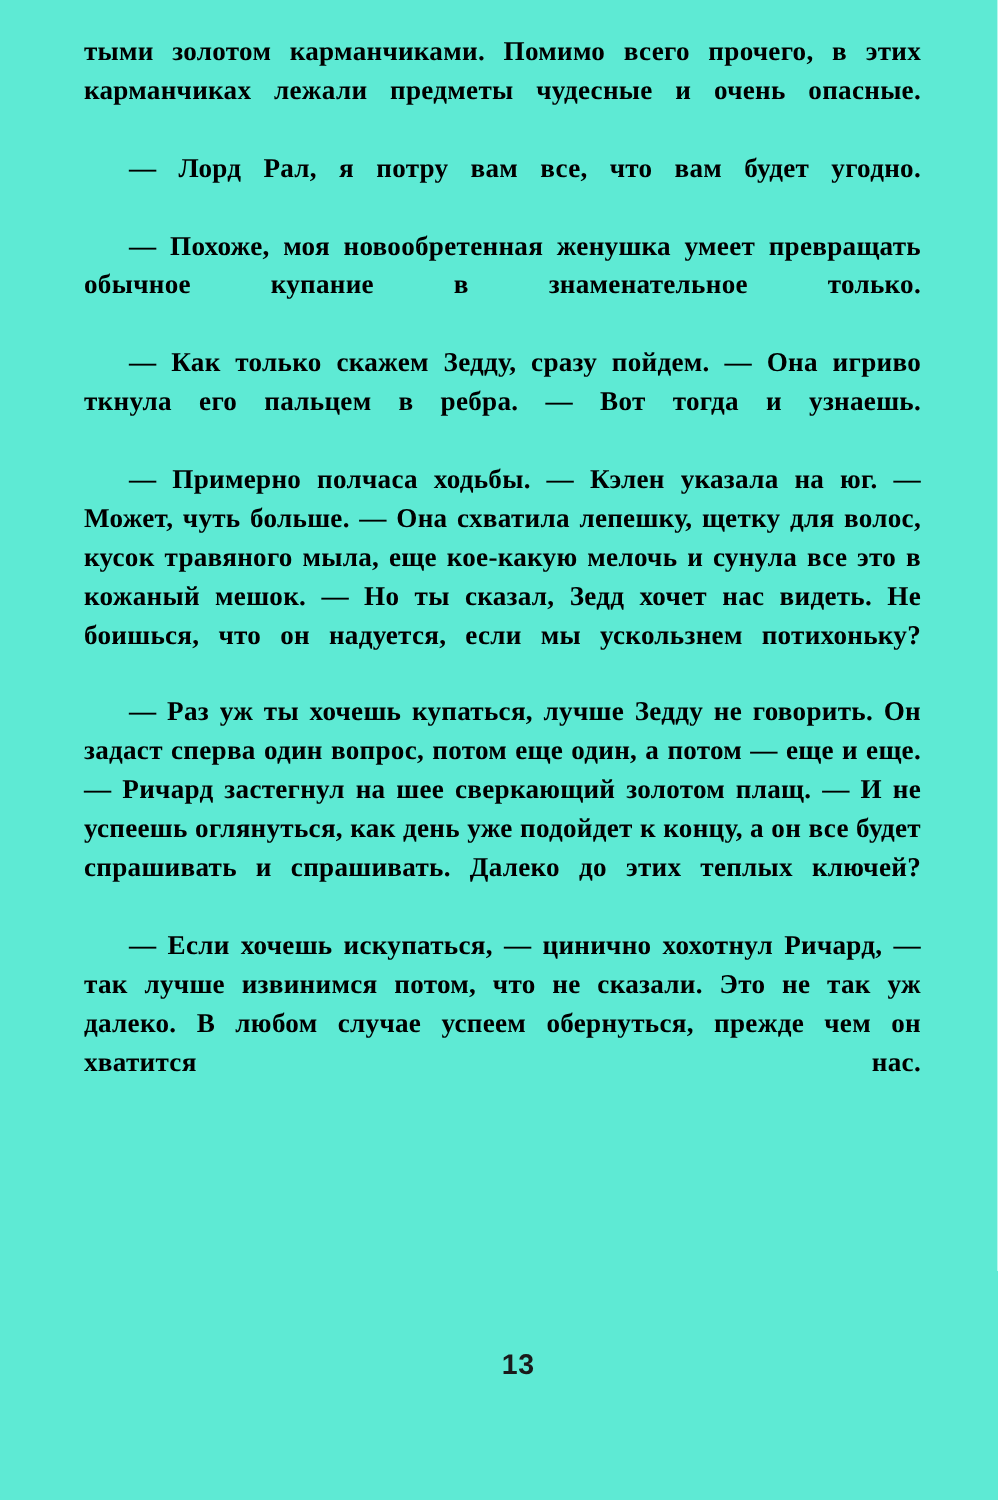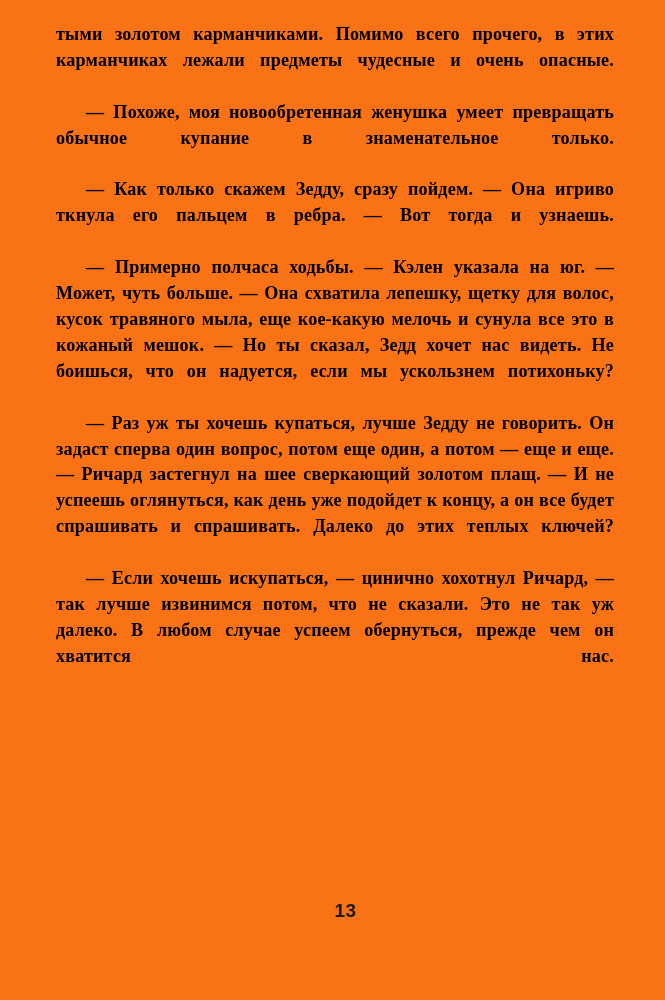--- a/index.html
+++ b/index.html
@@ -16,21 +16,21 @@
     font-family: "Liberation Serif", "DejaVu Serif", serif;
     color: #000000;
   }
 
   #page {
     position: absolute;
     left: 0;
     top: 0;
     width: 665px;
     height: 1000px;
-    background: #f97316;
+    background: #5eead4;
   }
 
   #text-column {
     position: absolute;
     left: 56px;
     top: 22px;
     width: 558px;
   }
 
   .para {
@@ -71,20 +71,21 @@
     padding-left: 13px;
   }
 </style>
 </head>
 <body>
 
 <div id="page">
 
   <div id="text-column">
     <p class="para continuation">тыми золотом карманчиками. Помимо всего прочего, в этих карманчиках лежали предметы чудесные и очень опасные.</p>
+    <p class="para">— Лорд Рал, я потру вам все, что вам будет угодно.</p>
     <p class="para">— Похоже, моя новообретенная женушка умеет превращать обычное купание в знаменательное только.</p>
     <p class="para">— Как только скажем Зедду, сразу пойдем. — Она игриво ткнула его пальцем в ребра. — Вот тогда и узнаешь.</p>
     <p class="para">— Примерно полчаса ходьбы. — Кэлен указала на юг. — Может, чуть больше. — Она схватила лепешку, щетку для волос, кусок травяного мыла, еще кое-какую мелочь и сунула все это в кожаный мешок. — Но ты сказал, Зедд хочет нас видеть. Не боишься, что он надуется, если мы ускользнем потихоньку?</p>
     <p class="para">— Раз уж ты хочешь купаться, лучше Зедду не говорить. Он задаст сперва один вопрос, потом еще один, а потом — еще и еще. — Ричард застегнул на шее сверкающий золотом плащ. — И не успеешь оглянуться, как день уже подойдет к концу, а он все будет спрашивать и спрашивать. Далеко до этих теплых ключей?</p>
     <p class="para">— Если хочешь искупаться, — цинично хохотнул Ричард, — так лучше извинимся потом, что не сказали. Это не так уж далеко. В любом случае успеем обернуться, прежде чем он хватится нас.</p>
 
   </div>
 
   <div id="page-number">13</div>
 

